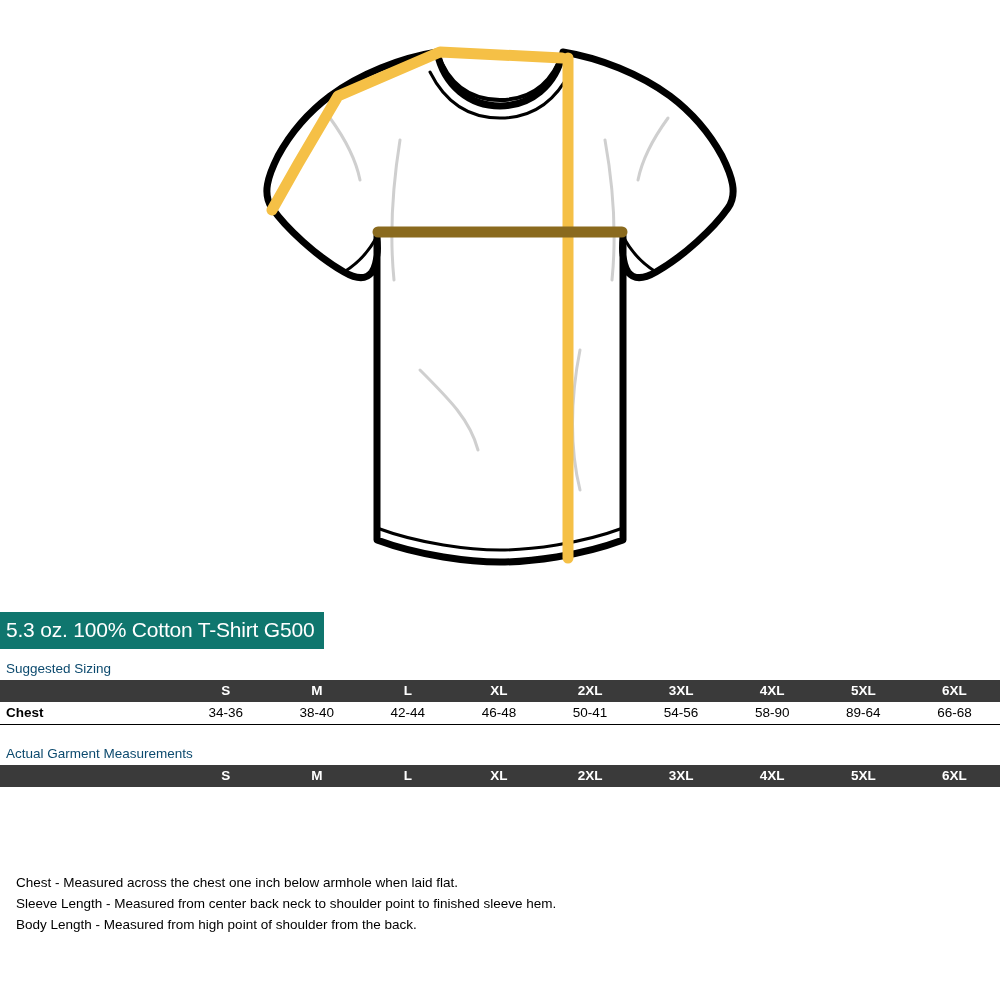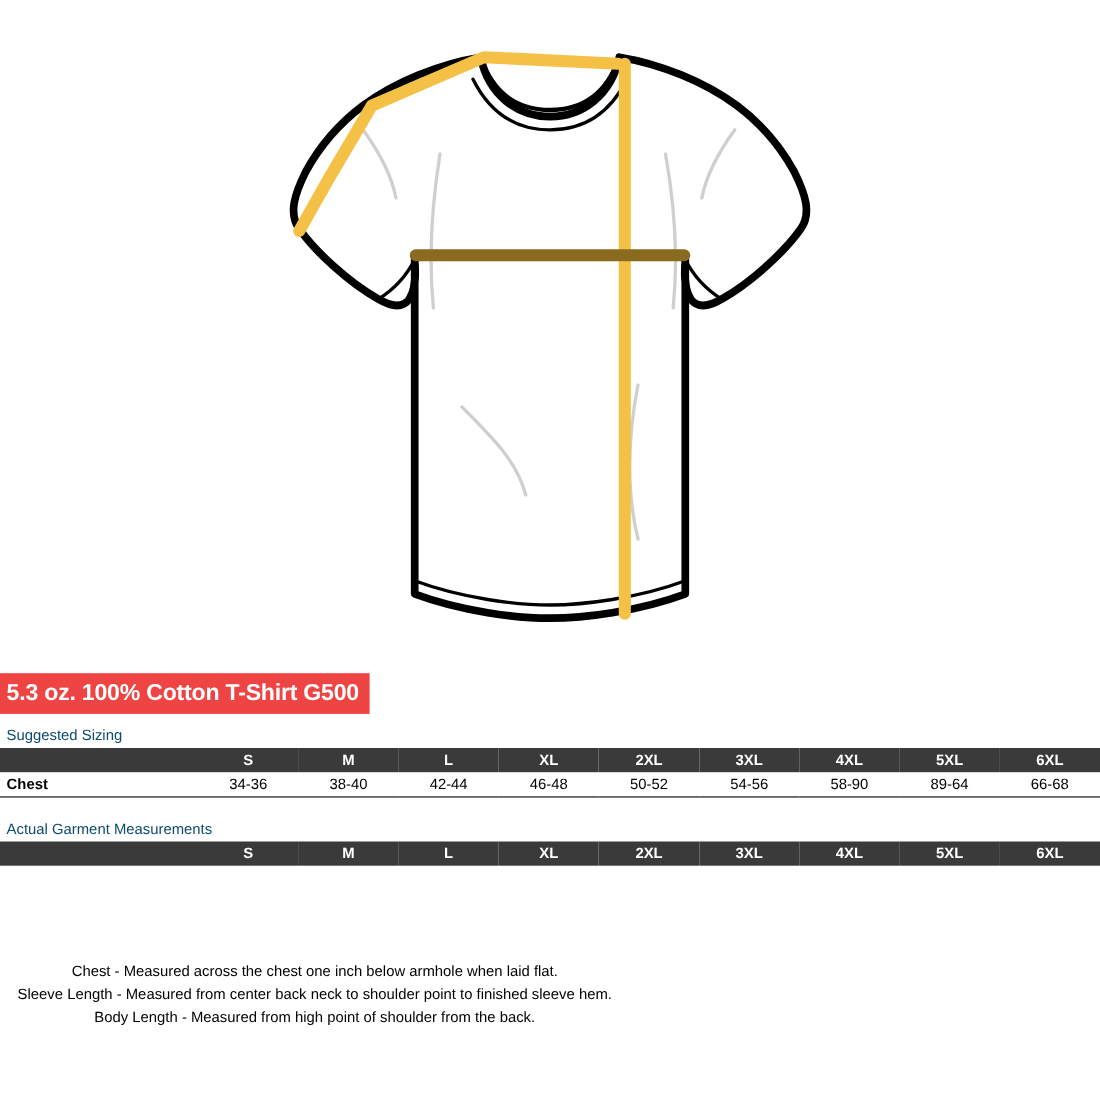--- a/index.html
+++ b/index.html
@@ -17,24 +17,24 @@
     position: absolute;
     left: 0; top: 0;
     width: 1000px; height: 600px;
   }
   .illus svg { display: block; width: 1000px; height: 600px; }
 
   
   .title-banner {
     position: absolute;
     left: 0; top: 612px;
-    background: #ef4444;
+    background: #0f766e;
     color: #ffffff;
     font-size: 21px;
-    font-weight: bold;
+    font-weight: normal;
     padding: 6px 10px 7px 6px;
     letter-spacing: -0.2px;
     white-space: nowrap;
     text-align: center;
   }
 
   
   .sec-label {
     position: absolute;
     left: 6px;
@@ -83,21 +83,21 @@
   col.c0 { width: 180px; }
   col.cn { width: 91px; }
 
   
   .notes {
     position: absolute;
     left: 16px; top: 872px;
     font-size: 13.5px;
     line-height: 21px;
   }
-  .notes div { white-space: nowrap; text-align: center; }
+  .notes div { white-space: nowrap; }
 </style>
 </head>
 <body>
 
 <div class="page">
 
   <div class="illus">
     <svg viewBox="0 0 1000 600" xmlns="http://www.w3.org/2000/svg">
 
       <g fill="#ffffff" stroke="#000000" stroke-width="7" stroke-linejoin="round" stroke-linecap="round">
@@ -178,21 +178,21 @@
         <th>6XL</th>
       </tr>
     </thead>
     <tbody>
       <tr>
         <td class="rowhdr"><span>Chest</span><span class="norm"></span></td>
         <td>34-36</td>
         <td>38-40</td>
         <td>42-44</td>
         <td>46-48</td>
-        <td>50-52</td>
+        <td>50-41</td>
         <td>54-56</td>
         <td>58-90</td>
         <td>89-64</td>
         <td>66-68</td>
       </tr>
     </tbody>
   </table>
 
   <div class="sec-label" id="actual-label">Actual Garment Measurements</div>
 

